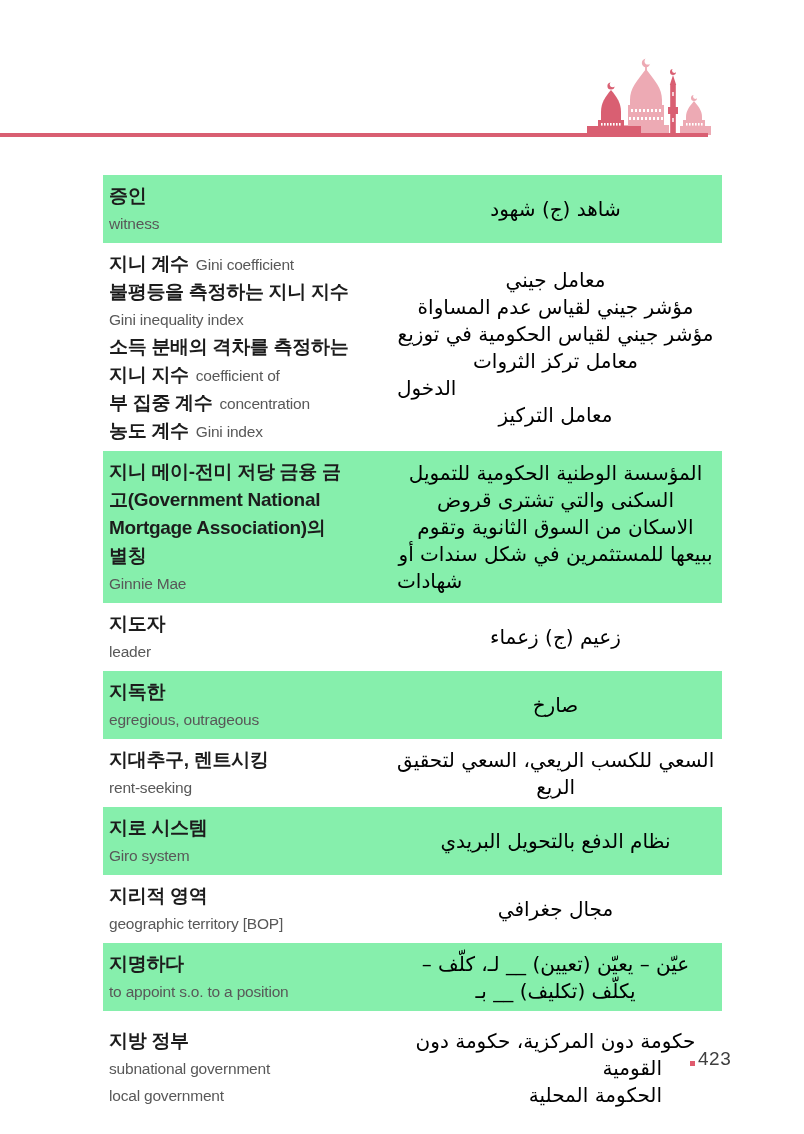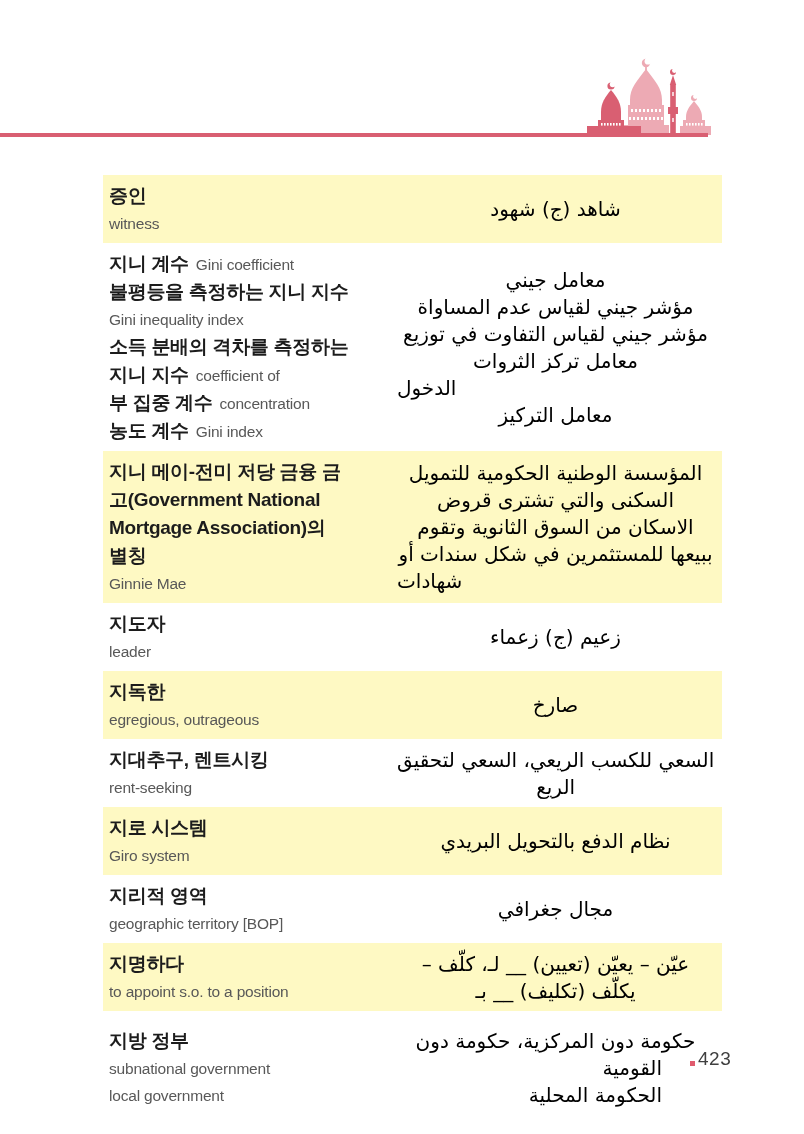--- a/index.html
+++ b/index.html
@@ -11,21 +11,21 @@
     position:absolute;left:0;top:133px;width:708px;height:4px;
     background:#d95f72;
   }
   .mosque{position:absolute;left:582px;top:56px;}
   .glossary-table{
     position:absolute;left:103px;top:175px;width:619px;
   }
   .row{
     display:flex;box-sizing:border-box;padding:7px 8px 6px 6px;
   }
-  .row.gray{background:#fef9c3;}
+  .row.gray{background:#86efac;}
   .row:nth-child(1){min-height:57px;}
   .row:nth-child(2){min-height:203px;}
   .row:nth-child(3){min-height:130px;}
   .row:nth-child(4){min-height:57px;}
   .row:nth-child(5){min-height:56px;}
   .row:nth-child(6){min-height:60px;}
   .row:nth-child(7){min-height:57px;}
   .row:nth-child(8){min-height:59px;}
   .row:nth-child(9){min-height:63px;}
   .row:nth-child(10){min-height:95px;padding-top:16px;}
@@ -164,21 +164,21 @@
           <div class="line"><span class="ko">불평등을 측정하는 지니 지수</span></div>
           <div class="line"><span class="en">Gini inequality index</span></div>
           <div class="line"><span class="ko">소득 분배의 격차를 측정하는</span></div>
           <div class="line"><span class="ko">지니 지수</span><span class="en">coefficient of</span></div>
           <div class="line"><span class="ko">부 집중 계수</span><span class="en">concentration</span></div>
           <div class="line"><span class="ko">농도 계수</span><span class="en">Gini index</span></div>
         </div>
         <div class="col-right">
           <div class="ar a-r" dir="rtl">معامل جيني</div>
           <div class="ar a-r" dir="rtl">مؤشر جيني لقياس عدم المساواة</div>
-          <div class="ar a-r" dir="rtl">مؤشر جيني لقياس التفاوت في توزيع</div>
+          <div class="ar a-r" dir="rtl">مؤشر جيني لقياس الحكومية في توزيع</div>
           <div class="ar a-r" dir="rtl">معامل تركز الثروات</div>
           <div class="ar a-l" dir="rtl">الدخول</div>
           <div class="ar a-r" dir="rtl">معامل التركيز</div>
         </div>
       </div>
       <div class="row gray">
         <div class="col-left">
           <div class="line"><span class="ko">지니 메이-전미 저당 금융 금</span></div>
           <div class="line"><span class="ko">고(Government National</span></div>
           <div class="line"><span class="ko">Mortgage Association)의</span></div>

